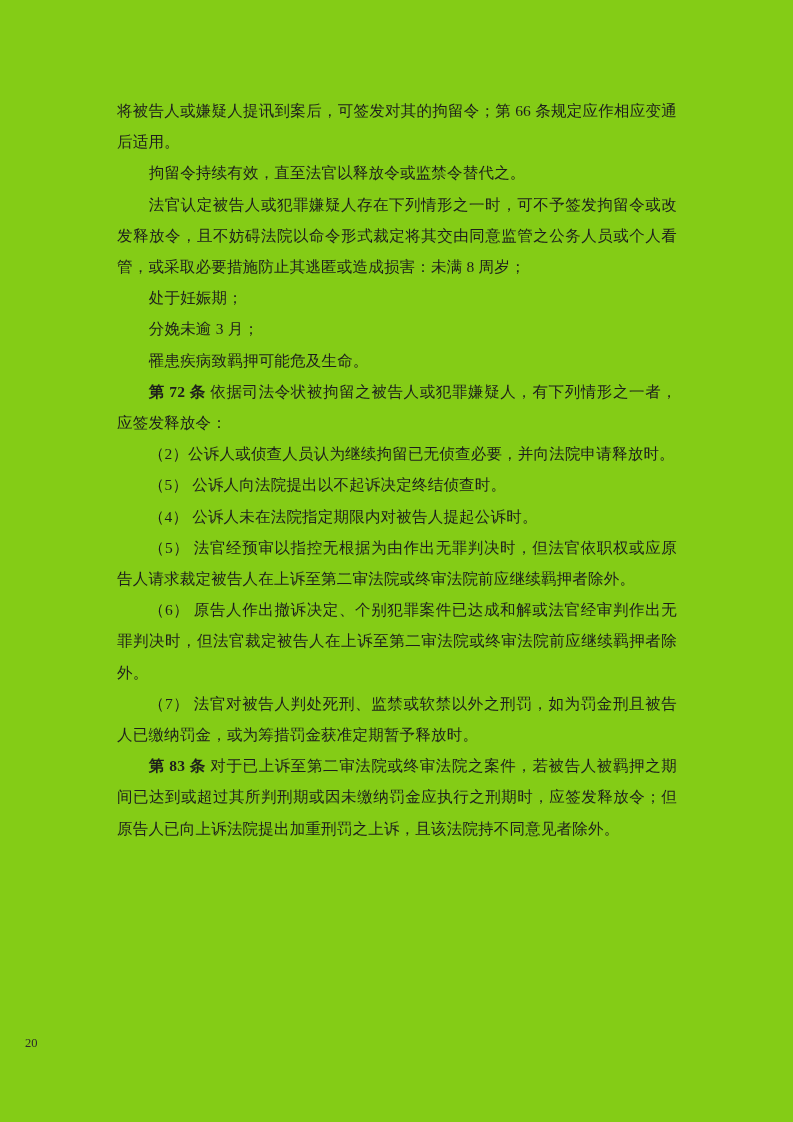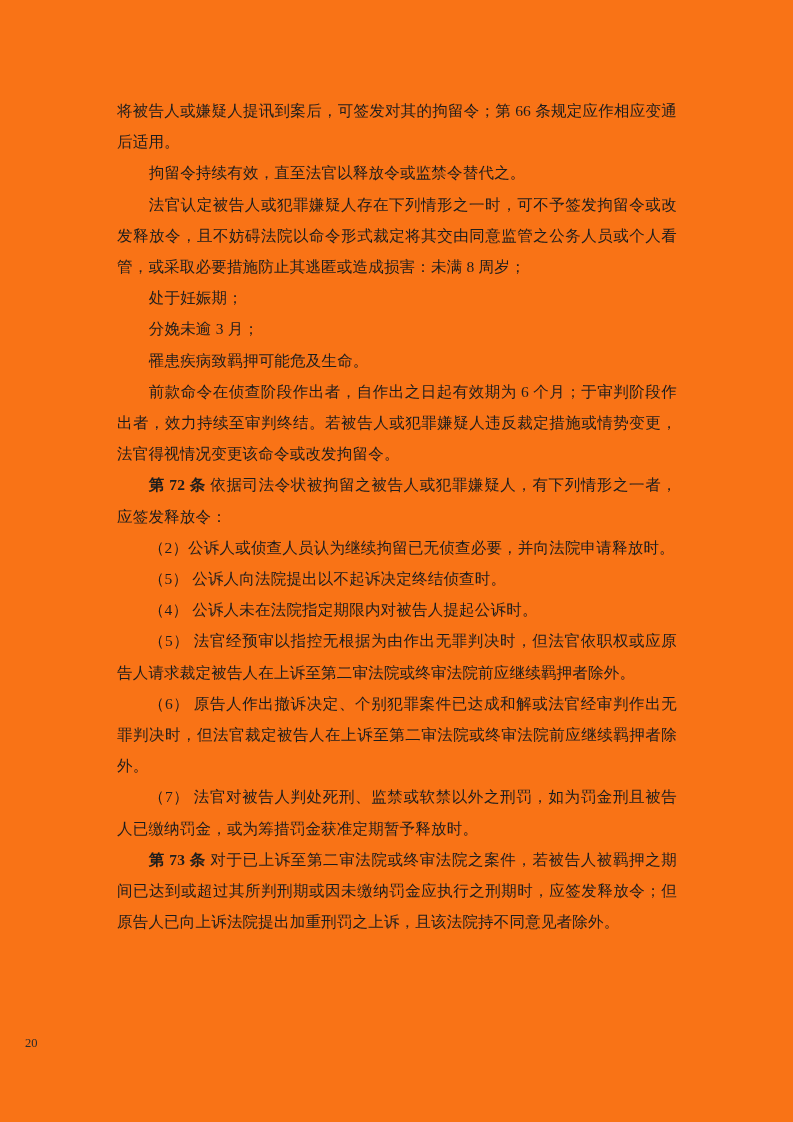--- a/index.html
+++ b/index.html
@@ -4,21 +4,21 @@
 <style>
   html, body {
     margin: 0;
     padding: 0;
     background: #ffffff;
   }
   .page {
     position: relative;
     width: 793px;
     height: 1122px;
-    background: #f97316;
+    background: #84cc16;
     overflow: hidden;
     font-family: "Liberation Serif", "DejaVu Serif", serif;
     color: #1d1d1d;
   }
   .body-text {
     position: absolute;
     left: 117px;
     top: 95px;
     width: 560px;
     font-size: 15.5px;
@@ -57,26 +57,25 @@
 <body>
 
 <div class="page">
   <div class="body-text">
       <div class="para no-indent">将被告人或嫌疑人提讯到案后，可签发对其的拘留令；第 66 条规定应作相应变通后适用。</div>
       <div class="para">拘留令持续有效，直至法官以释放令或监禁令替代之。</div>
       <div class="para">法官认定被告人或犯罪嫌疑人存在下列情形之一时，可不予签发拘留令或改发释放令，且不妨碍法院以命令形式裁定将其交由同意监管之公务人员或个人看管，或采取必要措施防止其逃匿或造成损害：未满 8 周岁；</div>
       <div class="para">处于妊娠期；</div>
       <div class="para">分娩未逾 3 月；</div>
       <div class="para">罹患疾病致羁押可能危及生命。</div>
-      <div class="para">前款命令在侦查阶段作出者，自作出之日起有效期为 6 个月；于审判阶段作出者，效力持续至审判终结。若被告人或犯罪嫌疑人违反裁定措施或情势变更，法官得视情况变更该命令或改发拘留令。</div>
       <div class="para"><span class="article-no">第 72 条</span> 依据司法令状被拘留之被告人或犯罪嫌疑人，有下列情形之一者，应签发释放令：</div>
       <div class="para">（2）公诉人或侦查人员认为继续拘留已无侦查必要，并向法院申请释放时。</div>
       <div class="para">（5） 公诉人向法院提出以不起诉决定终结侦查时。</div>
       <div class="para">（4） 公诉人未在法院指定期限内对被告人提起公诉时。</div>
       <div class="para">（5） 法官经预审以指控无根据为由作出无罪判决时，但法官依职权或应原告人请求裁定被告人在上诉至第二审法院或终审法院前应继续羁押者除外。</div>
       <div class="para">（6） 原告人作出撤诉决定、个别犯罪案件已达成和解或法官经审判作出无罪判决时，但法官裁定被告人在上诉至第二审法院或终审法院前应继续羁押者除外。</div>
       <div class="para">（7） 法官对被告人判处死刑、监禁或软禁以外之刑罚，如为罚金刑且被告人已缴纳罚金，或为筹措罚金获准定期暂予释放时。</div>
-      <div class="para"><span class="article-no">第 73 条</span> 对于已上诉至第二审法院或终审法院之案件，若被告人被羁押之期间已达到或超过其所判刑期或因未缴纳罚金应执行之刑期时，应签发释放令；但原告人已向上诉法院提出加重刑罚之上诉，且该法院持不同意见者除外。</div>
+      <div class="para"><span class="article-no">第 83 条</span> 对于已上诉至第二审法院或终审法院之案件，若被告人被羁押之期间已达到或超过其所判刑期或因未缴纳罚金应执行之刑期时，应签发释放令；但原告人已向上诉法院提出加重刑罚之上诉，且该法院持不同意见者除外。</div>
     </div>
   <div class="footer">
     <span class="page-num">20</span>
   </div>
 </div>
 
 </body></html>

